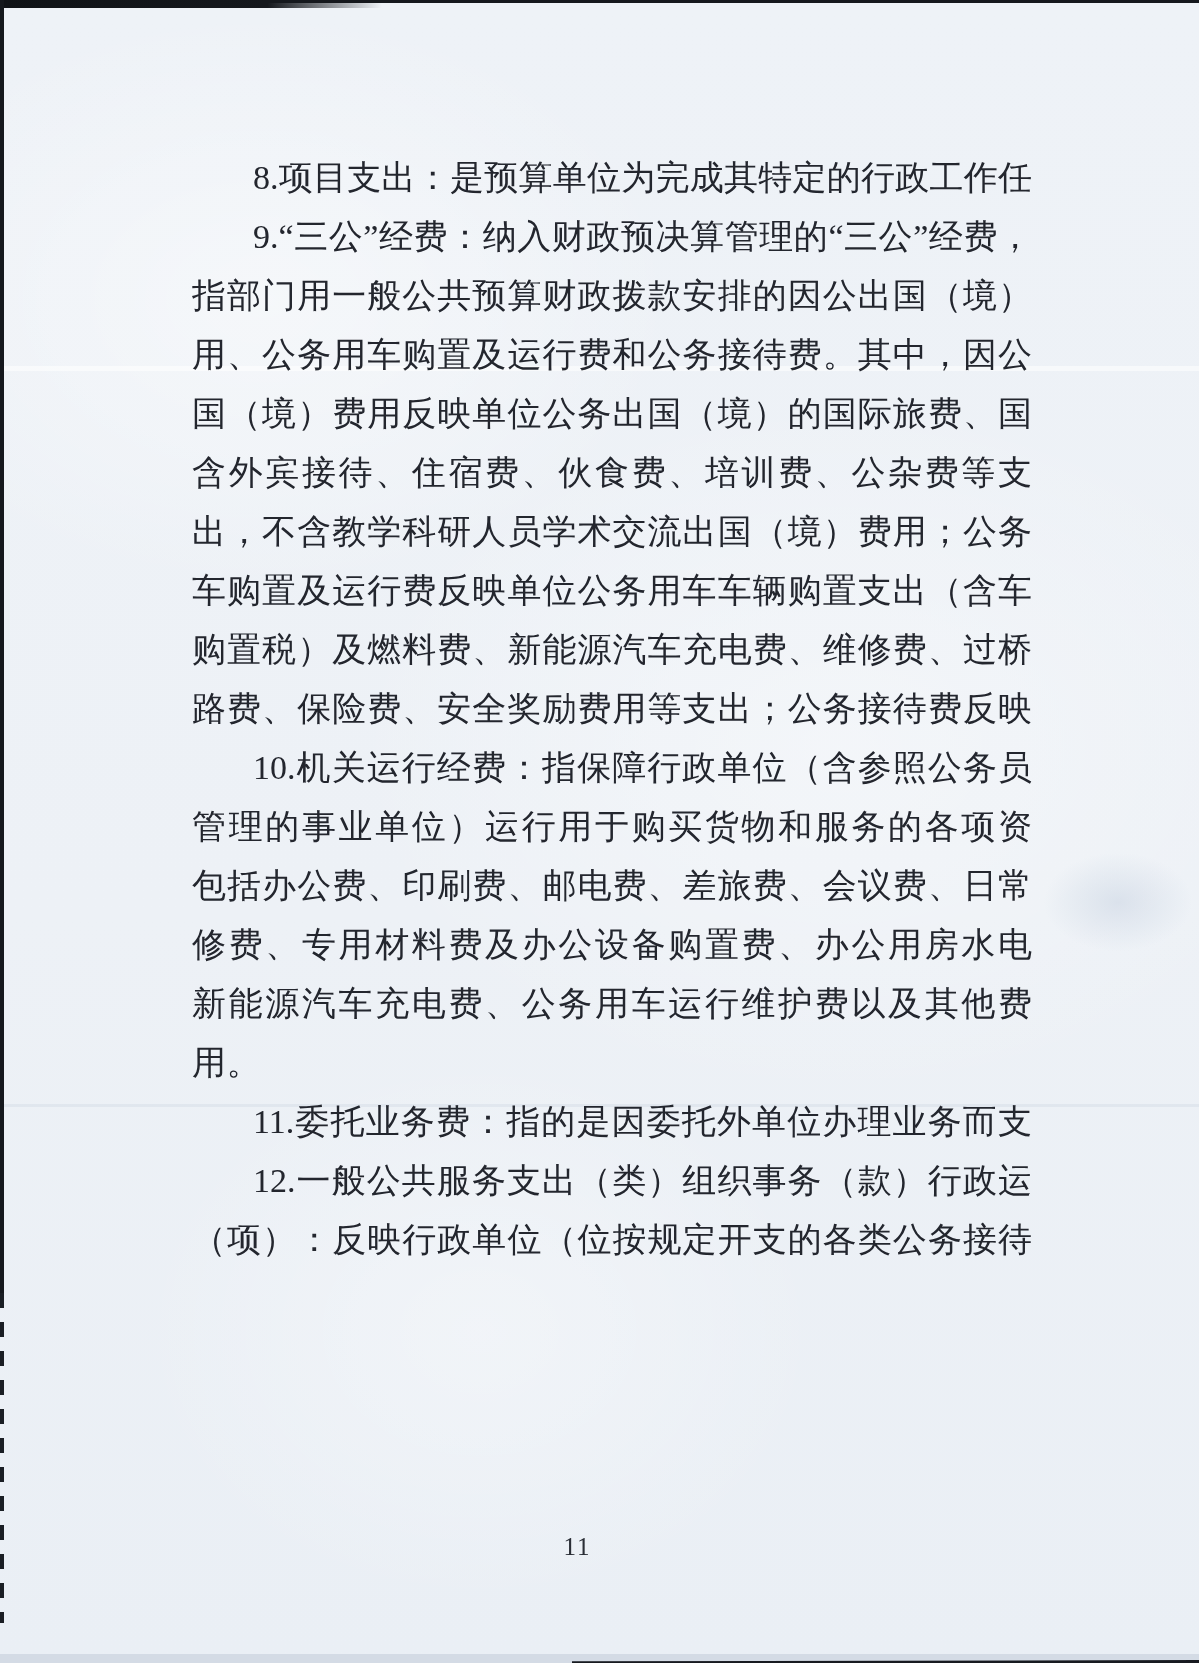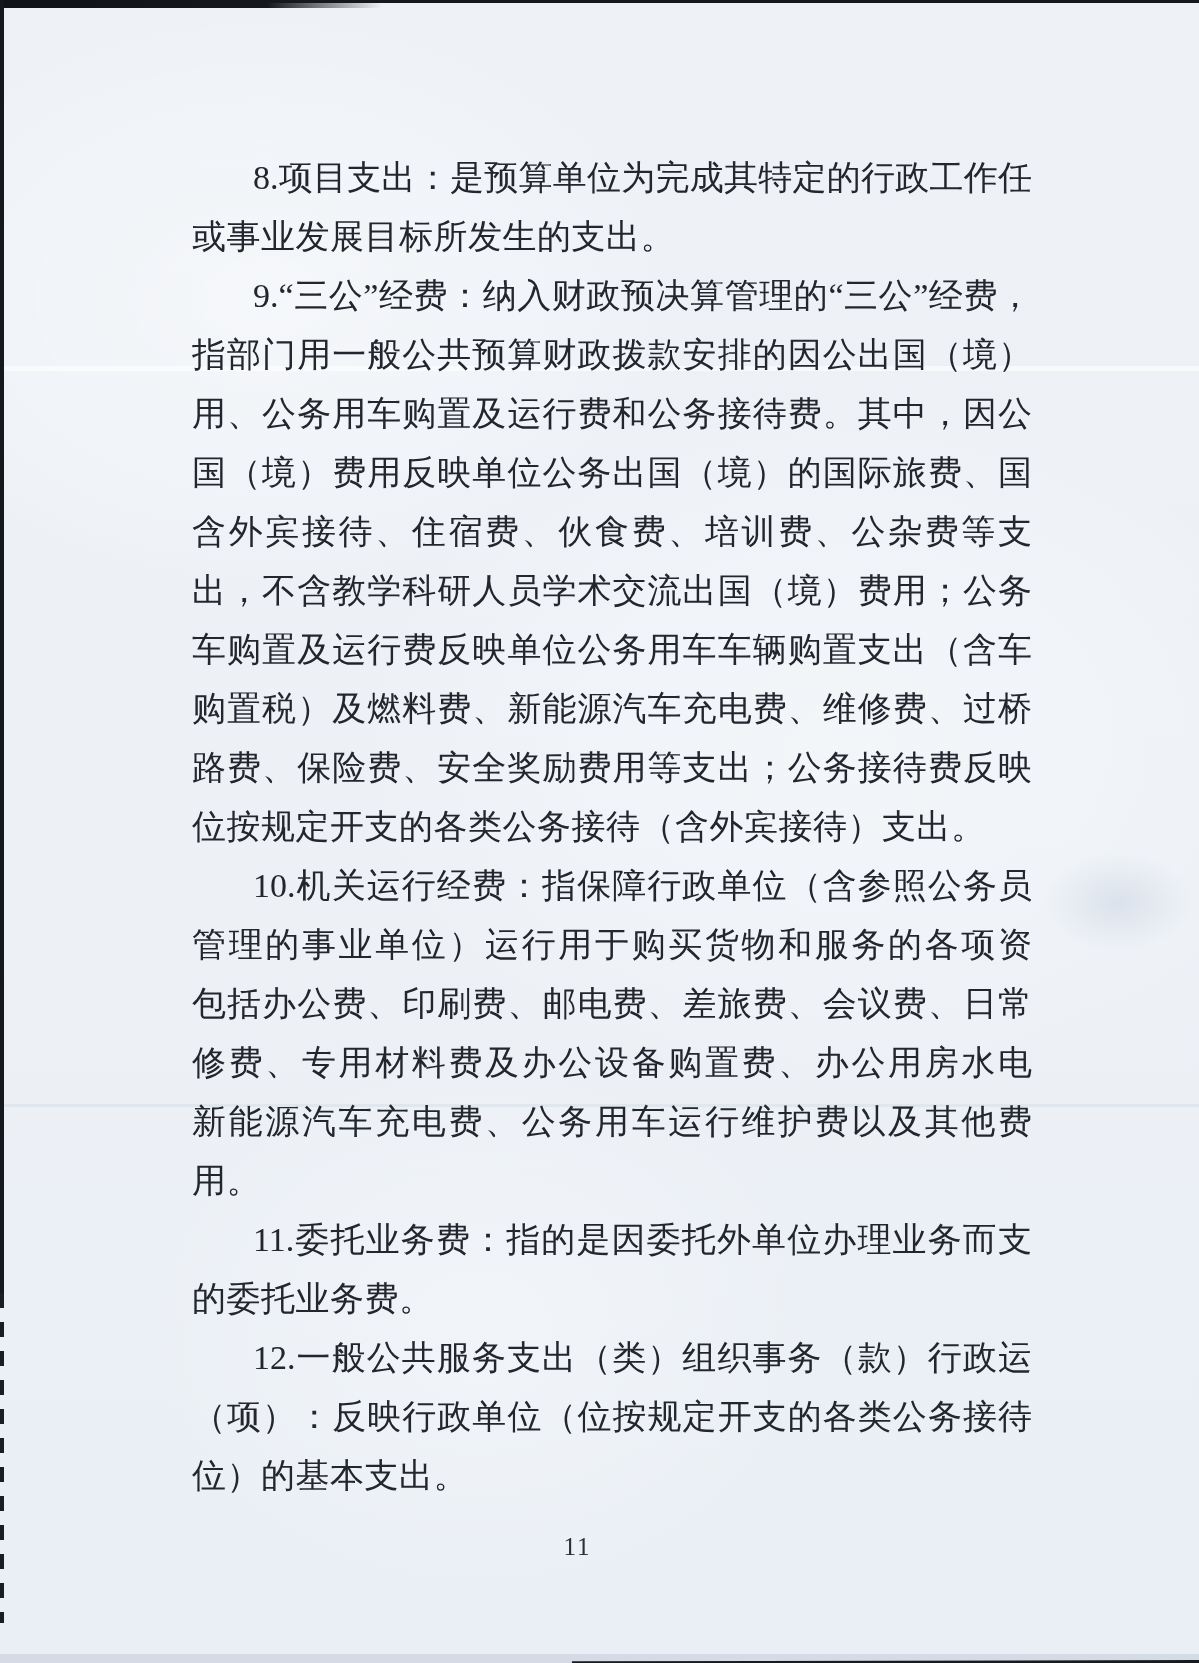--- a/index.html
+++ b/index.html
@@ -101,42 +101,38 @@
 <body>
 
 <div class="page">
 
   <div class="scan-line"></div>
   <div class="scan-line-2"></div>
   <div class="margin-smudge"></div>
 
   <main class="text-block">
       <div class="line indent fill">8.项目支出：是预算单位为完成其特定的行政工作任务</div>
-      <div class="line">或事业发展目标所发生的支出。</div>
       <div class="line indent fill">9.“三公”经费：纳入财政预决算管理的“三公”经费，是</div>
       <div class="line fill">指部门用一般公共预算财政拨款安排的因公出国（境）费</div>
       <div class="line fill">用、公务用车购置及运行费和公务接待费。其中，因公出</div>
       <div class="line fill">国（境）费用反映单位公务出国（境）的国际旅费、国外</div>
       <div class="line fill">含外宾接待、住宿费、伙食费、培训费、公杂费等支</div>
       <div class="line fill">出，不含教学科研人员学术交流出国（境）费用；公务用</div>
       <div class="line fill">车购置及运行费反映单位公务用车车辆购置支出（含车辆</div>
       <div class="line fill">购置税）及燃料费、新能源汽车充电费、维修费、过桥过</div>
       <div class="line fill">路费、保险费、安全奖励费用等支出；公务接待费反映单</div>
-      <div class="line">位按规定开支的各类公务接待（含外宾接待）支出。</div>
       <div class="line indent fill">10.机关运行经费：指保障行政单位（含参照公务员法</div>
       <div class="line fill">管理的事业单位）运行用于购买货物和服务的各项资金，</div>
       <div class="line fill">包括办公费、印刷费、邮电费、差旅费、会议费、日常维</div>
       <div class="line fill">修费、专用材料费及办公设备购置费、办公用房水电费、</div>
       <div class="line fill">新能源汽车充电费、公务用车运行维护费以及其他费</div>
       <div class="line">用。</div>
       <div class="line indent fill">11.委托业务费：指的是因委托外单位办理业务而支付</div>
-      <div class="line">的委托业务费。</div>
       <div class="line indent fill">12.一般公共服务支出（类）组织事务（款）行政运行</div>
       <div class="line fill">（项）：反映行政单位（位按规定开支的各类公务接待</div>
-      <div class="line">位）的基本支出。</div>
     </main>
 
   <div class="page-number">11</div>
 
   <div class="bottom-band"></div>
   <div class="edge-top"></div>
   <div class="edge-top-left"></div>
   <div class="edge-left"></div>
   <div class="edge-left-dotted"></div>
   <div class="edge-bottom-right"></div>

